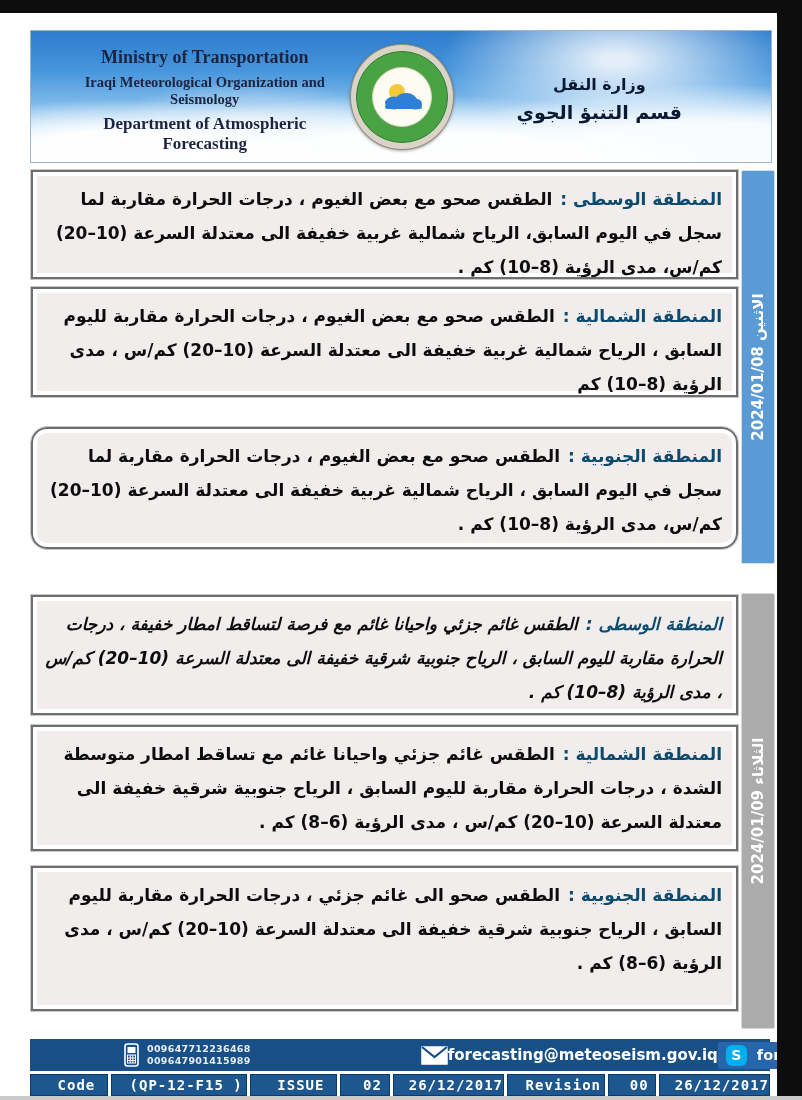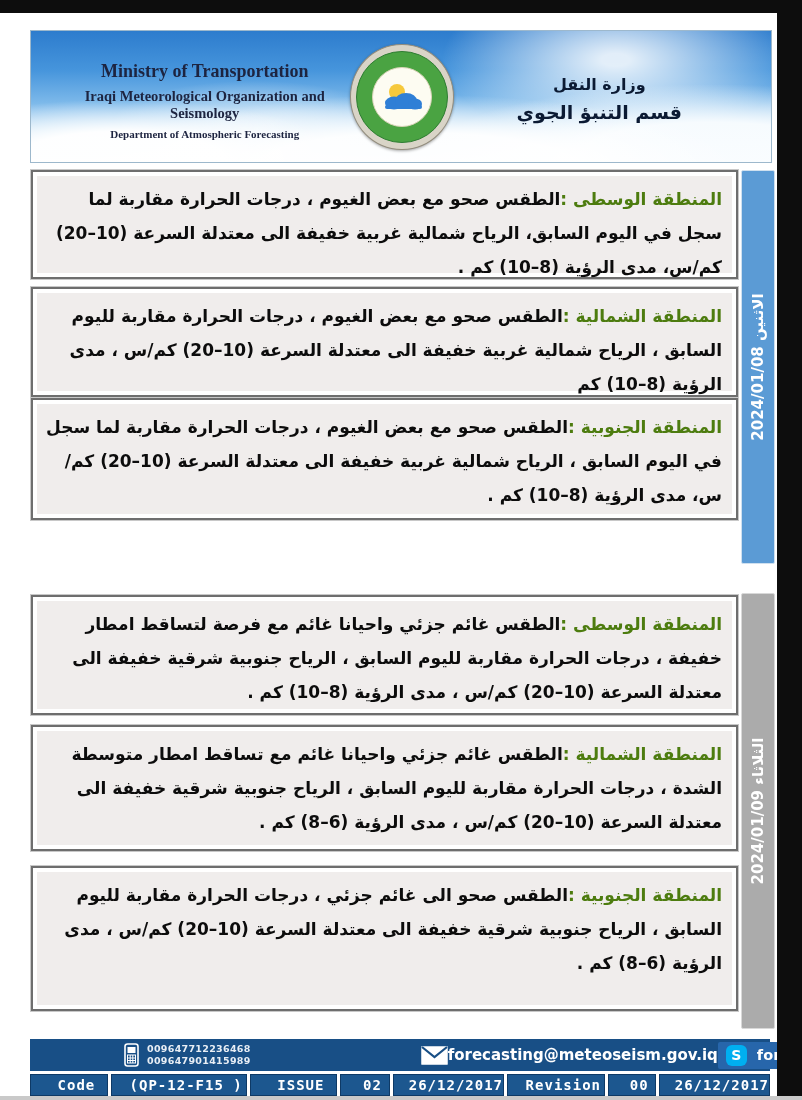--- a/index.html
+++ b/index.html
@@ -25,21 +25,21 @@
       radial-gradient(ellipse 200px 60px at 30% 70%, rgba(255,255,255,.55) 10%, rgba(255,255,255,0) 70%),
       linear-gradient(180deg,#2d7ccd 0%,#4695dc 30%,#7db9ea 55%,#c6e3f7 78%,#e9f5fd 100%);
     display:flex;align-items:center;justify-content:space-between;
   }
   .hdr-en{
     width:300px;padding:6px 0 0 28px;text-align:center;
     font-family:"Liberation Serif","DejaVu Serif",serif;font-weight:bold;color:#1d2440;
   }
   .hdr-en .l1{font-size:18px;margin:2px 0 6px;}
   .hdr-en .l2{font-size:14.5px;margin:0 0 6px;}
-  .hdr-en .l3{font-size:11px;margin:0;}
+  .hdr-en .l3{font-size:17px;margin:0;}
   .hdr-ar{
     width:300px;padding:4px 26px 0 0;text-align:center;direction:rtl;
     font-weight:bold;color:#0b1a33;
   }
   .hdr-ar .l1{font-size:16px;margin:0 0 7px;text-align:center;}
   .hdr-ar .l2{font-size:15.5px;margin:0 0 7px;}
   .hdr-ar .l3{font-size:19px;margin:0;}
   
   .logo-outer{width:104px;height:104px;border-radius:50%;background:#d9d4c7;border:1px solid #938d7d;
     display:flex;align-items:center;justify-content:center;box-shadow:0 1px 3px rgba(0,0,0,.35);}
@@ -53,21 +53,21 @@
     position:absolute;left:31px;width:707px;background:#f0edec;
     border:2px solid #6e6e6e;outline:1px solid #c8c8c8;
     box-shadow:inset 0 0 0 4px #ffffff;
     box-sizing:border-box;padding:10px 14px 6px 12px;
     direction:rtl;
   }
   .wtext{
     margin:0;font-weight:bold;font-size:17px;line-height:34px;color:#0c0c0c;
     text-align:right;
   }
-  .wlabel{color:#4d7c0f;margin-left:0;}
+  .wlabel{color:#0c4a6e;margin-left:8px;}
 
   
   .strip{position:absolute;left:741px;width:32px;border-radius:2px;}
   .strip.blue{background:#5b9bd5;border:1px solid #cfe0ef;}
   .strip.gray{background:#ababab;border:1px solid #d8d8d8;}
   .strip-label{
     position:absolute;top:50%;left:50%;height:32px;
     transform:translate(-50%,-50%) rotate(-90deg);
     display:flex;align-items:center;justify-content:center;
     direction:rtl;white-space:nowrap;
@@ -138,29 +138,29 @@
 </div>
 
 <div class="wbox" style="top:170px;height:109px;">
   <p class="wtext"><span class="wlabel">المنطقة الوسطى :</span><span>الطقس صحو مع بعض الغيوم  ، درجات الحرارة مقاربة لما سجل في اليوم السابق، الرياح شمالية غربية خفيفة الى معتدلة السرعة (10–20) كم/س، مدى الرؤية (8–10) كم .</span></p>
 </div>
 
 <div class="wbox" style="top:287px;height:110px;">
   <p class="wtext"><span class="wlabel">المنطقة الشمالية :</span><span>الطقس صحو مع بعض الغيوم ، درجات الحرارة مقاربة لليوم السابق ، الرياح شمالية غربية خفيفة الى معتدلة السرعة (10–20) كم/س ، مدى الرؤية (8–10) كم</span></p>
 </div>
 
-<div class="wbox" style="top:398px;height:122px;">
+<div class="wbox" style="top:427px;height:122px;border-radius:16px;">
   <p class="wtext"><span class="wlabel">المنطقة الجنوبية :</span><span>الطقس صحو مع بعض الغيوم  ، درجات الحرارة مقاربة لما سجل في اليوم السابق ، الرياح شمالية غربية خفيفة الى معتدلة السرعة (10–20) كم/س، مدى الرؤية (8–10) كم .</span></p>
 </div>
 
 <div class="strip gray" style="top:593px;height:434px;">
   <div class="strip-label" style="width:434px;">الثلاثاء  2024/01/09</div>
 </div>
 
-<div class="wbox" style="top:595px;height:120px;">
+<div class="wbox" style="top:595px;height:120px;font-style:italic;">
   <p class="wtext"><span class="wlabel">المنطقة الوسطى :</span><span>الطقس غائم جزئي واحيانا غائم مع فرصة لتساقط امطار خفيفة ، درجات الحرارة مقاربة لليوم السابق ، الرياح  جنوبية شرقية خفيفة الى معتدلة السرعة (10–20) كم/س ، مدى الرؤية (8–10) كم .</span></p>
 </div>
 
 <div class="wbox" style="top:725px;height:126px;">
   <p class="wtext"><span class="wlabel">المنطقة الشمالية :</span><span>الطقس غائم جزئي واحيانا غائم مع تساقط امطار متوسطة الشدة  ، درجات الحرارة مقاربة لليوم السابق ، الرياح  جنوبية شرقية خفيفة الى معتدلة السرعة (10–20) كم/س ، مدى الرؤية (6–8) كم .</span></p>
 </div>
 
 <div class="wbox" style="top:866px;height:145px;">
   <p class="wtext"><span class="wlabel">المنطقة الجنوبية :</span><span>الطقس صحو الى غائم جزئي ، درجات الحرارة مقاربة لليوم السابق ، الرياح  جنوبية شرقية خفيفة الى معتدلة السرعة (10–20) كم/س ، مدى الرؤية (6–8) كم .</span></p>
 </div>

